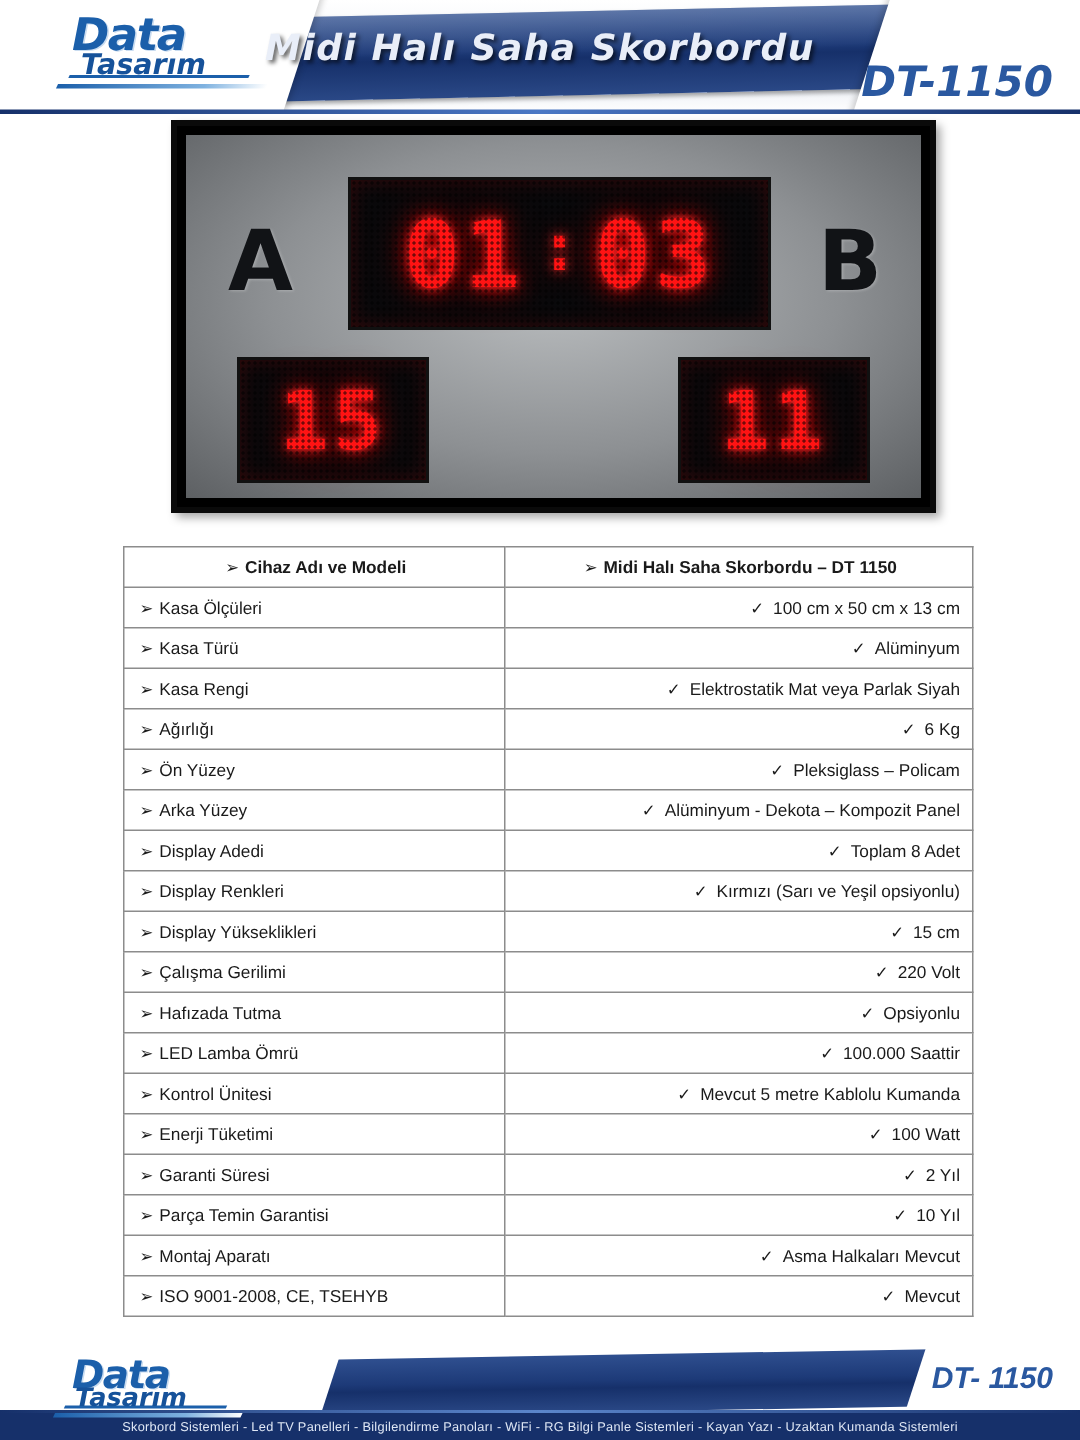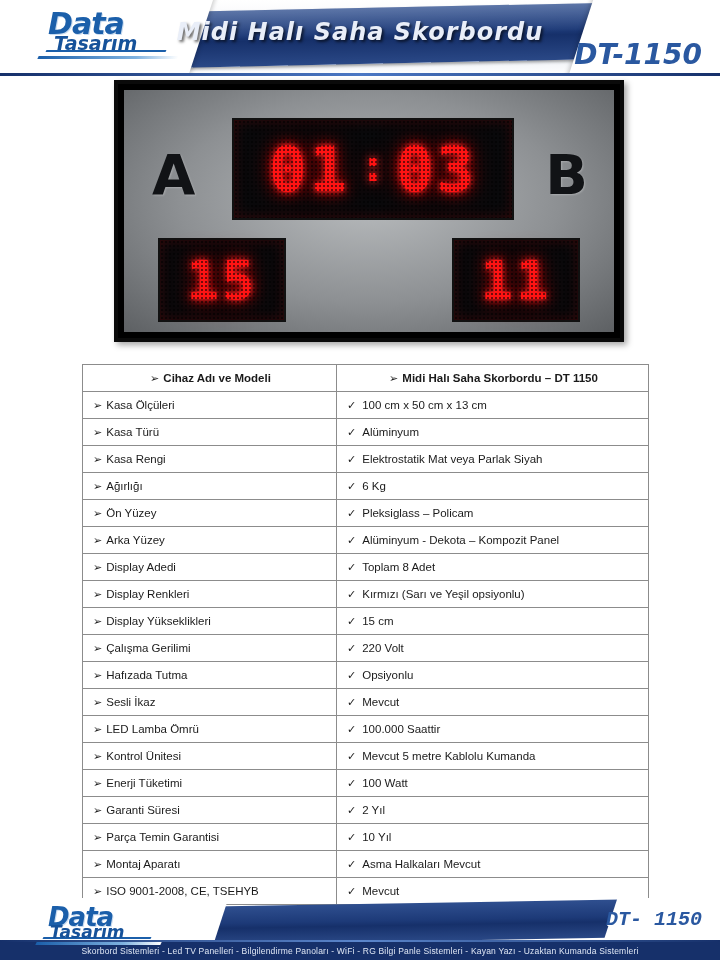--- a/index.html
+++ b/index.html
@@ -244,21 +244,21 @@
     font-family: "DejaVu Sans", sans-serif;
     margin-right: 4px;
     font-size: 11px;
   }
   .check {
     color: #1a1a1a;
     font-family: "DejaVu Sans", sans-serif;
     margin-right: 6px;
     font-size: 11px;
   }
-  td.col2 { color: #222; }
+  td.col2 { color: #222; text-align: right; }
 
   
   .footer {
     position: absolute;
     left: 0; bottom: 0;
     width: 720px;
     height: 62px;
     overflow: hidden;
   }
   .footer-band {
@@ -290,21 +290,21 @@
   }
   .footer-logo .logo-data { font-size: 26px; top: 2px; }
   .footer-logo .logo-tasarim { font-size: 17px; left: 34px; top: 22px; }
   .footer-logo .logo-underline { top: 42px; left: 20px; width: 125px; }
   .footer-logo .logo-underline2 { top: 37px; left: 27px; width: 108px; }
 
   .footer-model {
     position: absolute;
     right: 18px; top: 10px;
     z-index: 6;
-    font-family: Liberation Mono, monospace;
+    font-family: Liberation Sans, sans-serif;
     font-weight: bold;
     font-style: italic;
     font-size: 20px;
     color: #2a58a0;
     text-shadow: 1px 1px 0 #ffffff;
   }
   .footer-strip {
     position: absolute;
     left: 0; right: 0; bottom: 0;
     height: 18px;
@@ -421,24 +421,20 @@
         </tr>
         <tr>
           <td><span class="bullet">➢</span><span>Çalışma Gerilimi</span></td>
           <td class="col2"><span class="check">✓</span><span>220 Volt</span></td>
         </tr>
         <tr>
           <td><span class="bullet">➢</span><span>Hafızada  Tutma</span></td>
           <td class="col2"><span class="check">✓</span><span>Opsiyonlu</span></td>
         </tr>
         <tr>
-          <td><span class="bullet">➢</span><span>Sesli İkaz</span></td>
-          <td class="col2"><span class="check">✓</span><span>Mevcut</span></td>
-        </tr>
-        <tr>
           <td><span class="bullet">➢</span><span>LED Lamba Ömrü</span></td>
           <td class="col2"><span class="check">✓</span><span>100.000 Saattir</span></td>
         </tr>
         <tr>
           <td><span class="bullet">➢</span><span>Kontrol Ünitesi</span></td>
           <td class="col2"><span class="check">✓</span><span>Mevcut  5 metre Kablolu Kumanda</span></td>
         </tr>
         <tr>
           <td><span class="bullet">➢</span><span>Enerji Tüketimi</span></td>
           <td class="col2"><span class="check">✓</span><span>100 Watt</span></td>

